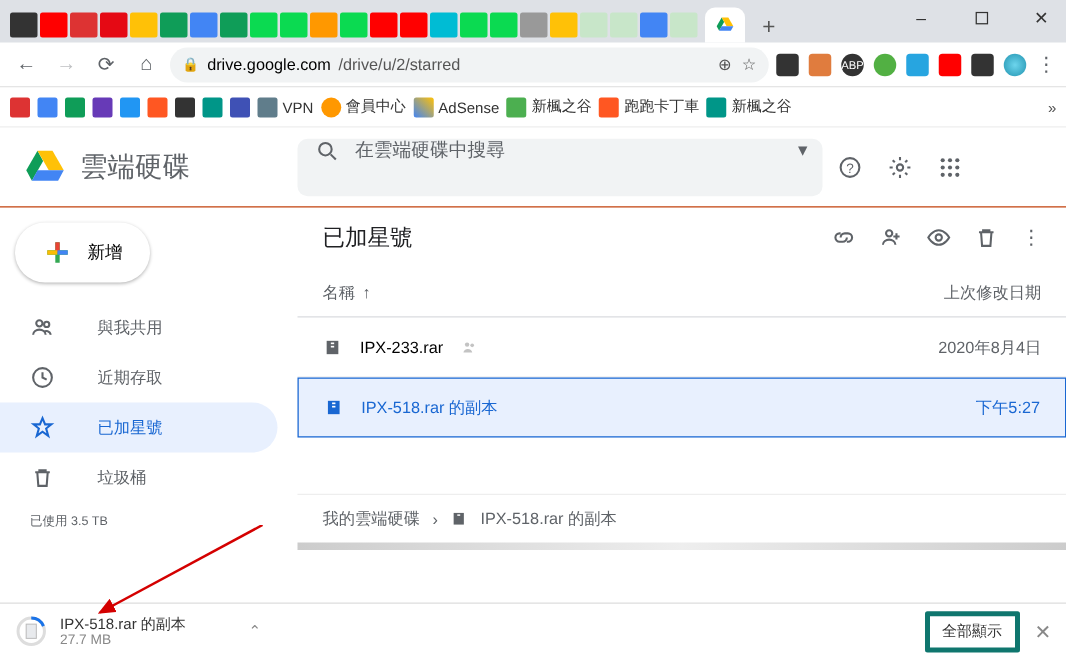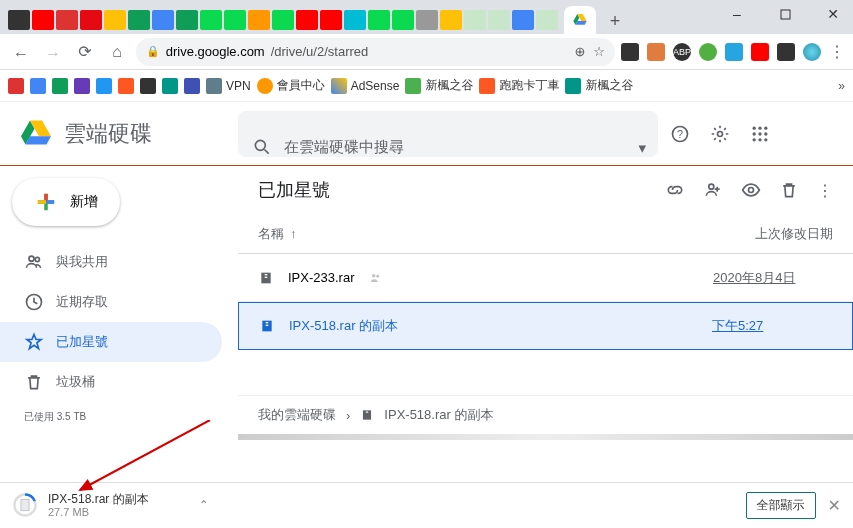--- a/index.html
+++ b/index.html
@@ -23,53 +23,53 @@
   .ext { width: 18px; height: 18px; border-radius: 3px; }
   
   
   .bookmarks { height: 32px; background: #fff; display: flex; align-items: center; padding: 0 8px; gap: 6px; font-size: 12px; border-bottom: 1px solid #eee; }
   .bkm { display: flex; align-items: center; gap: 4px; color: #333; white-space: nowrap; }
   .bkm .ico { width: 16px; height: 16px; border-radius: 2px; }
   .app-header { display: flex; align-items: center; height: 64px; padding: 0 16px; border-bottom: 1px solid #c2410c; gap: 12px; }
   .logo { display: flex; align-items: center; gap: 8px; width: 210px; }
   .logo-icon { width: 40px; height: 36px; }
   .logo-text { font-size: 22px; color: #5f6368; }
-  .search { flex: 1; height: 46px; background: #f1f3f4; border-radius: 8px; display: flex; align-items: flex-end; padding: 0 14px; gap: 12px; color: #5f6368; font-size: 15px; max-width: 420px; position: relative; }
+  .search { flex: 1; height: 46px; background: #f1f3f4; border-radius: 8px; display: flex; align-items: flex-start; padding: 0 14px; gap: 12px; color: #5f6368; font-size: 15px; max-width: 420px; position: relative; }
   .search .drop { position: absolute; right: 12px; }
   .hdr-right { display: flex; gap: 20px; align-items: center; color: #5f6368; }
   
   .app-body { display: flex; flex: 1; }
   .sidebar { width: 238px; padding: 8px 0; }
   .new-btn { margin: 4px 12px 16px; height: 48px; border-radius: 24px; box-shadow: 0 1px 3px rgba(0,0,0,.3); display: flex; align-items: center; gap: 10px; padding: 0 20px; font-size: 14px; width: 108px; }
-  .side-item { height: 40px; display: flex; align-items: center; gap: 12px; padding: 0 12px 0 24px; font-size: 13px; color: #5f6368; border-radius: 0 20px 20px 0; margin-right: 16px; }
+  .side-item { height: 40px; display: flex; align-items: center; gap: 34px; padding: 0 12px 0 24px; font-size: 13px; color: #5f6368; border-radius: 0 20px 20px 0; margin-right: 16px; }
   .side-item.active { background: #e8f0fe; color: #1967d2; }
   .storage { padding: 8px 24px; font-size: 10px; color: #5f6368; }
   
   .main { flex: 1; display: flex; flex-direction: column; }
   .main-header { height: 48px; display: flex; align-items: center; justify-content: space-between; padding: 0 20px 0 20px; }
   .main-title { font-size: 18px; color: #202124; }
   .main-actions { display: flex; gap: 18px; color: #5f6368; align-items: center; }
   .col-header { height: 40px; display: flex; align-items: center; padding: 0 20px; font-size: 13px; color: #5f6368; border-bottom: 1px solid #dadce0; }
   .col-header .name { flex: 1; display: flex; align-items: center; gap: 6px; }
   .row { height: 48px; display: flex; align-items: center; padding: 0 20px; font-size: 13px; border-bottom: 1px solid #eee; gap: 14px; }
   .row.selected { background: #e8f0fe; color: #1967d2; border: 1px solid #1967d2; }
   .row .fname { flex: 1; display: flex; align-items: center; gap: 14px; }
-  .row .date { width: 120px; color: #5f6368; text-decoration: underline; }
+  .row .date { width: 120px; text-align: right; color: #5f6368; }
   .row.selected .date { color: #1967d2; }
   
   .path-bar { padding: 10px 20px; font-size: 13px; color: #5f6368; border-top: 1px solid #eee; display:flex; align-items:center; gap: 10px; }
   .thin-bar { height: 6px; background: linear-gradient(to right, #ccc 0%, #eee 50%, #ccc 100%); }
   
   
   .download-bar { height: 46px; border-top: 1px solid #ddd; display: flex; align-items: center; padding: 0 12px; justify-content: space-between; background: #fff; position: absolute; bottom: 0; left: 0; right: 0; }
   .dl-item { display: flex; align-items: center; gap: 10px; font-size: 12px; color: #333; }
   .dl-info { display: flex; flex-direction: column; line-height: 1.2; }
   .dl-size { color: #888; font-size: 11px; }
   .dl-right { display: flex; align-items: center; gap: 12px; }
-  .show-all { border: 1px solid #0f766e; padding: 4px 10px; font-size: 12px; color: #333; border-radius: 2px; }
+  .show-all { border: 4px solid #0f766e; padding: 4px 10px; font-size: 12px; color: #333; border-radius: 2px; }
   
   .arrow-annot { position: absolute; left: 70px; top: 420px; pointer-events: none; }
   
   svg.i { width: 20px; height: 20px; }
 </style>
 </head>
 <body>
 
 <div class="titlebar">
   <div class="tab-icons">

